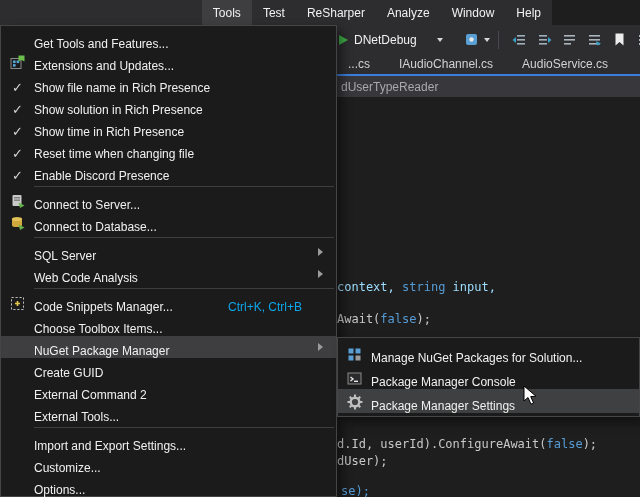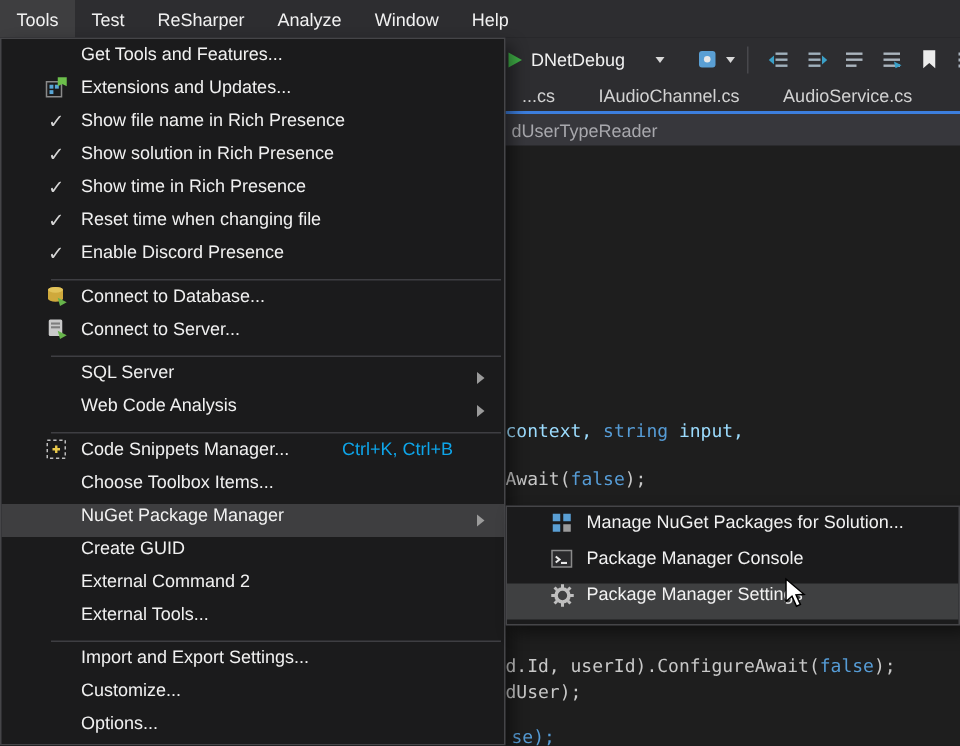--- a/index.html
+++ b/index.html
@@ -4,22 +4,22 @@
 <style>
   * { margin:0; padding:0; box-sizing:border-box; }
   html,body { width:640px; height:497px; }
   body {
     position:relative; overflow:hidden; background:#1e1e1e;
     font-family:"Liberation Sans","DejaVu Sans",sans-serif;
     font-size:12px; color:#f1f1f1; cursor:default;
   }
 
   
-  .menubar { position:absolute; top:0; left:0; width:640px; height:25px;
-    background:#2d2d30; display:flex; align-items:stretch; z-index:5; }
+  .menubar { position:absolute; top:0; left:0; width:552px; height:25px;
+    background:#2d2d30; display:flex; align-items:stretch; z-index:5;justify-content:flex-end; }
   .mb-item { display:flex; align-items:center; padding:0 11px; }
   .mb-item.active { background:#3e3e40; }
 
   
   .toolbar { position:absolute; top:25px; left:0; width:640px; height:29px; background:#2d2d30; z-index:1; }
   .toolbar-content { position:absolute; left:339px; top:0; height:29px; display:flex; align-items:center; }
   .tb-play { width:0; height:0; border-left:9px solid #3fae46; border-top:5px solid transparent; border-bottom:5px solid transparent; margin-right:6px; }
   .tb-label { margin-right:20px; white-space:nowrap; }
   .caret-down { width:0; height:0; border-left:3.5px solid transparent; border-right:3.5px solid transparent; border-top:4px solid #d8d8d8; }
   .tb-sep { width:1px; height:18px; background:#48484c; margin:0 8px; }
@@ -42,21 +42,21 @@
   .param { color:#9cdcfe; }
   .l1 { top:280px; left:337px; }
   .l2 { top:312px; left:337px; }
   .l3 { top:437px; left:337px; }
   .l4 { top:454px; left:337px; }
   .l5 { top:484px; left:341px; }
 
   
   .menu { position:absolute; top:25px; left:0; width:337px; height:472px; background:#1b1b1c;
     border:1px solid #454548; box-shadow:5px 5px 10px rgba(0,0,0,.45); padding-top:3px; z-index:10; }
-  .mi { position:relative; height:22px; display:flex; align-items:flex-start; padding-right:8px; white-space:nowrap;padding-left:20px; }
+  .mi { position:relative; height:22px; display:flex; align-items:flex-end; padding-right:8px; white-space:nowrap; }
   .mi.hl { background:#3e3e40; }
   .gutter { width:33px; flex:0 0 33px; display:flex; align-items:center; justify-content:center; }
   .check { color:#d6d6d6; font-size:13px; }
   .mlabel { flex:1 1 auto; }
   .shortcut { margin-right:26px; color:#0ea5e9; }
   .sub-arrow { position:absolute; right:13px; top:7px; width:0; height:0;
     border-left:5px solid #9b9b9b; border-top:4px solid transparent; border-bottom:4px solid transparent; }
   .msep { height:1px; background:#3e3e42; margin:3px 2px 3px 33px; }
 
   
@@ -214,37 +214,37 @@
   <div class="mi">
     <span class="gutter">
         <span class="check">✓</span>
       </span>
     <span class="mlabel">Enable Discord Presence</span>
   </div>
   <div class="msep"></div>
   <div class="mi">
     <span class="gutter">
         <span><svg width="15" height="15" viewBox="0 0 15 15">
-            <path d="M2 3.2 a5 1.9 0 0 1 10 0 v6 a5 1.9 0 0 1 -10 0 z" fill="#cfa93c"></path>
-            <ellipse cx="7" cy="3.2" rx="5" ry="1.9" fill="#e2c35a"></ellipse>
-            <path d="M8.5 8.5 l6 3 -4.5 2.5 z" fill="#67b44b"></path>
-          </svg></span>
-      </span>
-    <span class="mlabel">Connect to Database...</span>
-  </div>
-  <div class="mi">
-    <span class="gutter">
-        <span><svg width="15" height="15" viewBox="0 0 15 15">
             <rect x="2.5" y="1" width="9" height="11" rx="1" fill="#c9c9c9"></rect>
             <rect x="4" y="3" width="6" height="1.4" fill="#7d7d7d"></rect>
             <rect x="4" y="5.5" width="6" height="1.4" fill="#7d7d7d"></rect>
             <path d="M8.5 8.5 l6 3 -4.5 2.5 z" fill="#67b44b"></path>
           </svg></span>
       </span>
     <span class="mlabel">Connect to Server...</span>
+  </div>
+  <div class="mi">
+    <span class="gutter">
+        <span><svg width="15" height="15" viewBox="0 0 15 15">
+            <path d="M2 3.2 a5 1.9 0 0 1 10 0 v6 a5 1.9 0 0 1 -10 0 z" fill="#cfa93c"></path>
+            <ellipse cx="7" cy="3.2" rx="5" ry="1.9" fill="#e2c35a"></ellipse>
+            <path d="M8.5 8.5 l6 3 -4.5 2.5 z" fill="#67b44b"></path>
+          </svg></span>
+      </span>
+    <span class="mlabel">Connect to Database...</span>
   </div>
   <div class="msep"></div>
   <div class="mi">
     <span class="gutter"></span>
       <span class="mlabel">SQL Server</span>
     <span class="sub-arrow"></span>
   </div>
   <div class="mi">
     <span class="gutter"></span>
       <span class="mlabel">Web Code Analysis</span>

